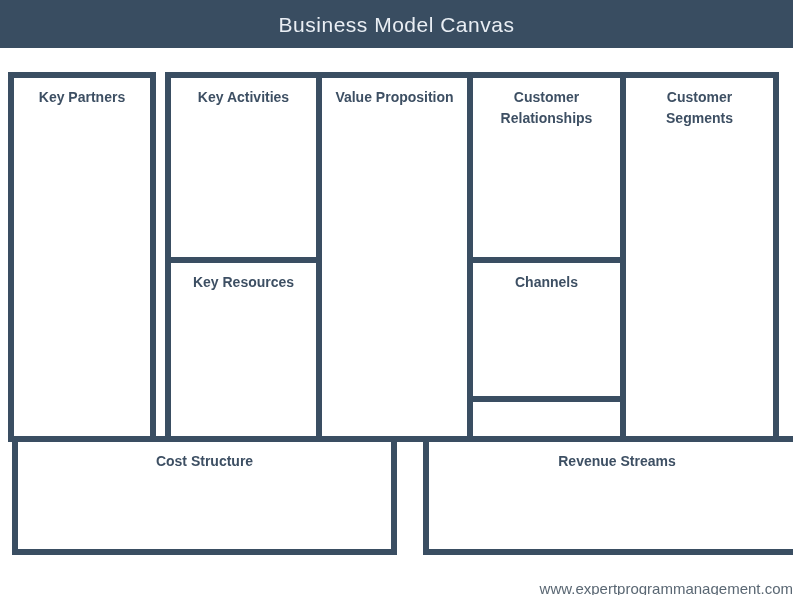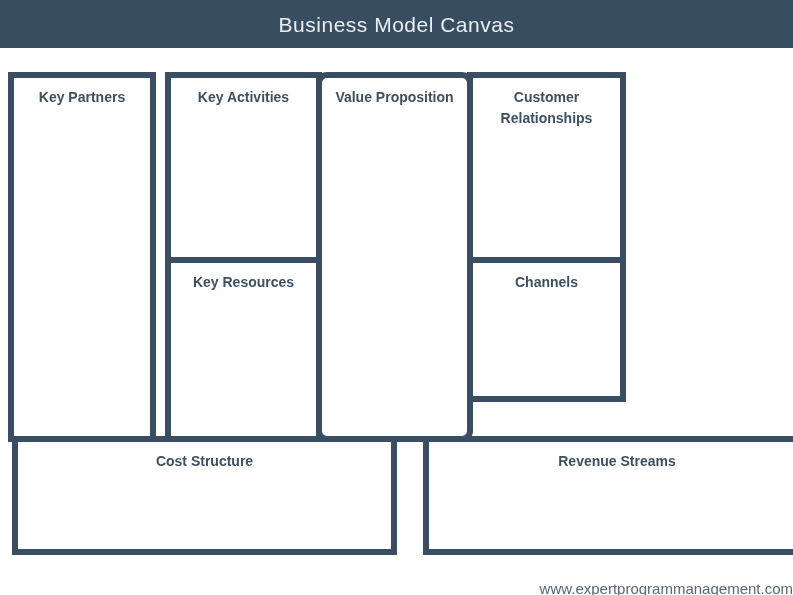--- a/index.html
+++ b/index.html
@@ -50,21 +50,21 @@
     color: #3d4f63;
     line-height: 21px;
     padding: 0 8px;
   }
   .panel-label.wrap {
     padding: 0 12px;
   }
   .p-key-partners            { left: 8px;  top: 72px;  width: 148px; height: 370px; }
   .p-key-activities          { left: 165px; top: 72px;  width: 157px; height: 191px; }
   .p-key-resources           { left: 165px; top: 257px; width: 157px; height: 185px; }
-  .p-value-proposition       { left: 316px; top: 72px;  width: 157px; height: 370px; border-radius: 11px; }
+  .p-value-proposition       { left: 316px; top: 72px;  width: 157px; height: 370px; }
   .p-customer-relationships  { left: 467px; top: 72px;  width: 159px; height: 191px; }
   .p-channels                { left: 467px; top: 257px; width: 159px; height: 145px; }
   .p-customer-segments       { left: 620px; top: 72px;  width: 159px; height: 370px; }
   .p-cost-structure          { left: 12px;  top: 436px; width: 385px; height: 119px; }
   .p-revenue-streams         { left: 391px; top: 436px; width: 388px; height: 119px; margin-left: 32px; }
   
   .footer {
     position: absolute;
     left: 0; top: 580px;
     width: 793px;
@@ -102,20 +102,23 @@
   </div>
 
   <div class="panel p-customer-relationships">
     <div class="panel-label wrap">Customer Relationships</div>
   </div>
 
   <div class="panel p-channels">
     <div class="panel-label">Channels</div>
   </div>
 
+  <div class="panel p-customer-segments">
+    <div class="panel-label wrap">Customer Segments</div>
+  </div>
 
   <div class="panel p-cost-structure">
     <div class="panel-label">Cost Structure</div>
   </div>
 
   <div class="panel p-revenue-streams">
     <div class="panel-label">Revenue Streams</div>
   </div>
 
   <div class="footer">

